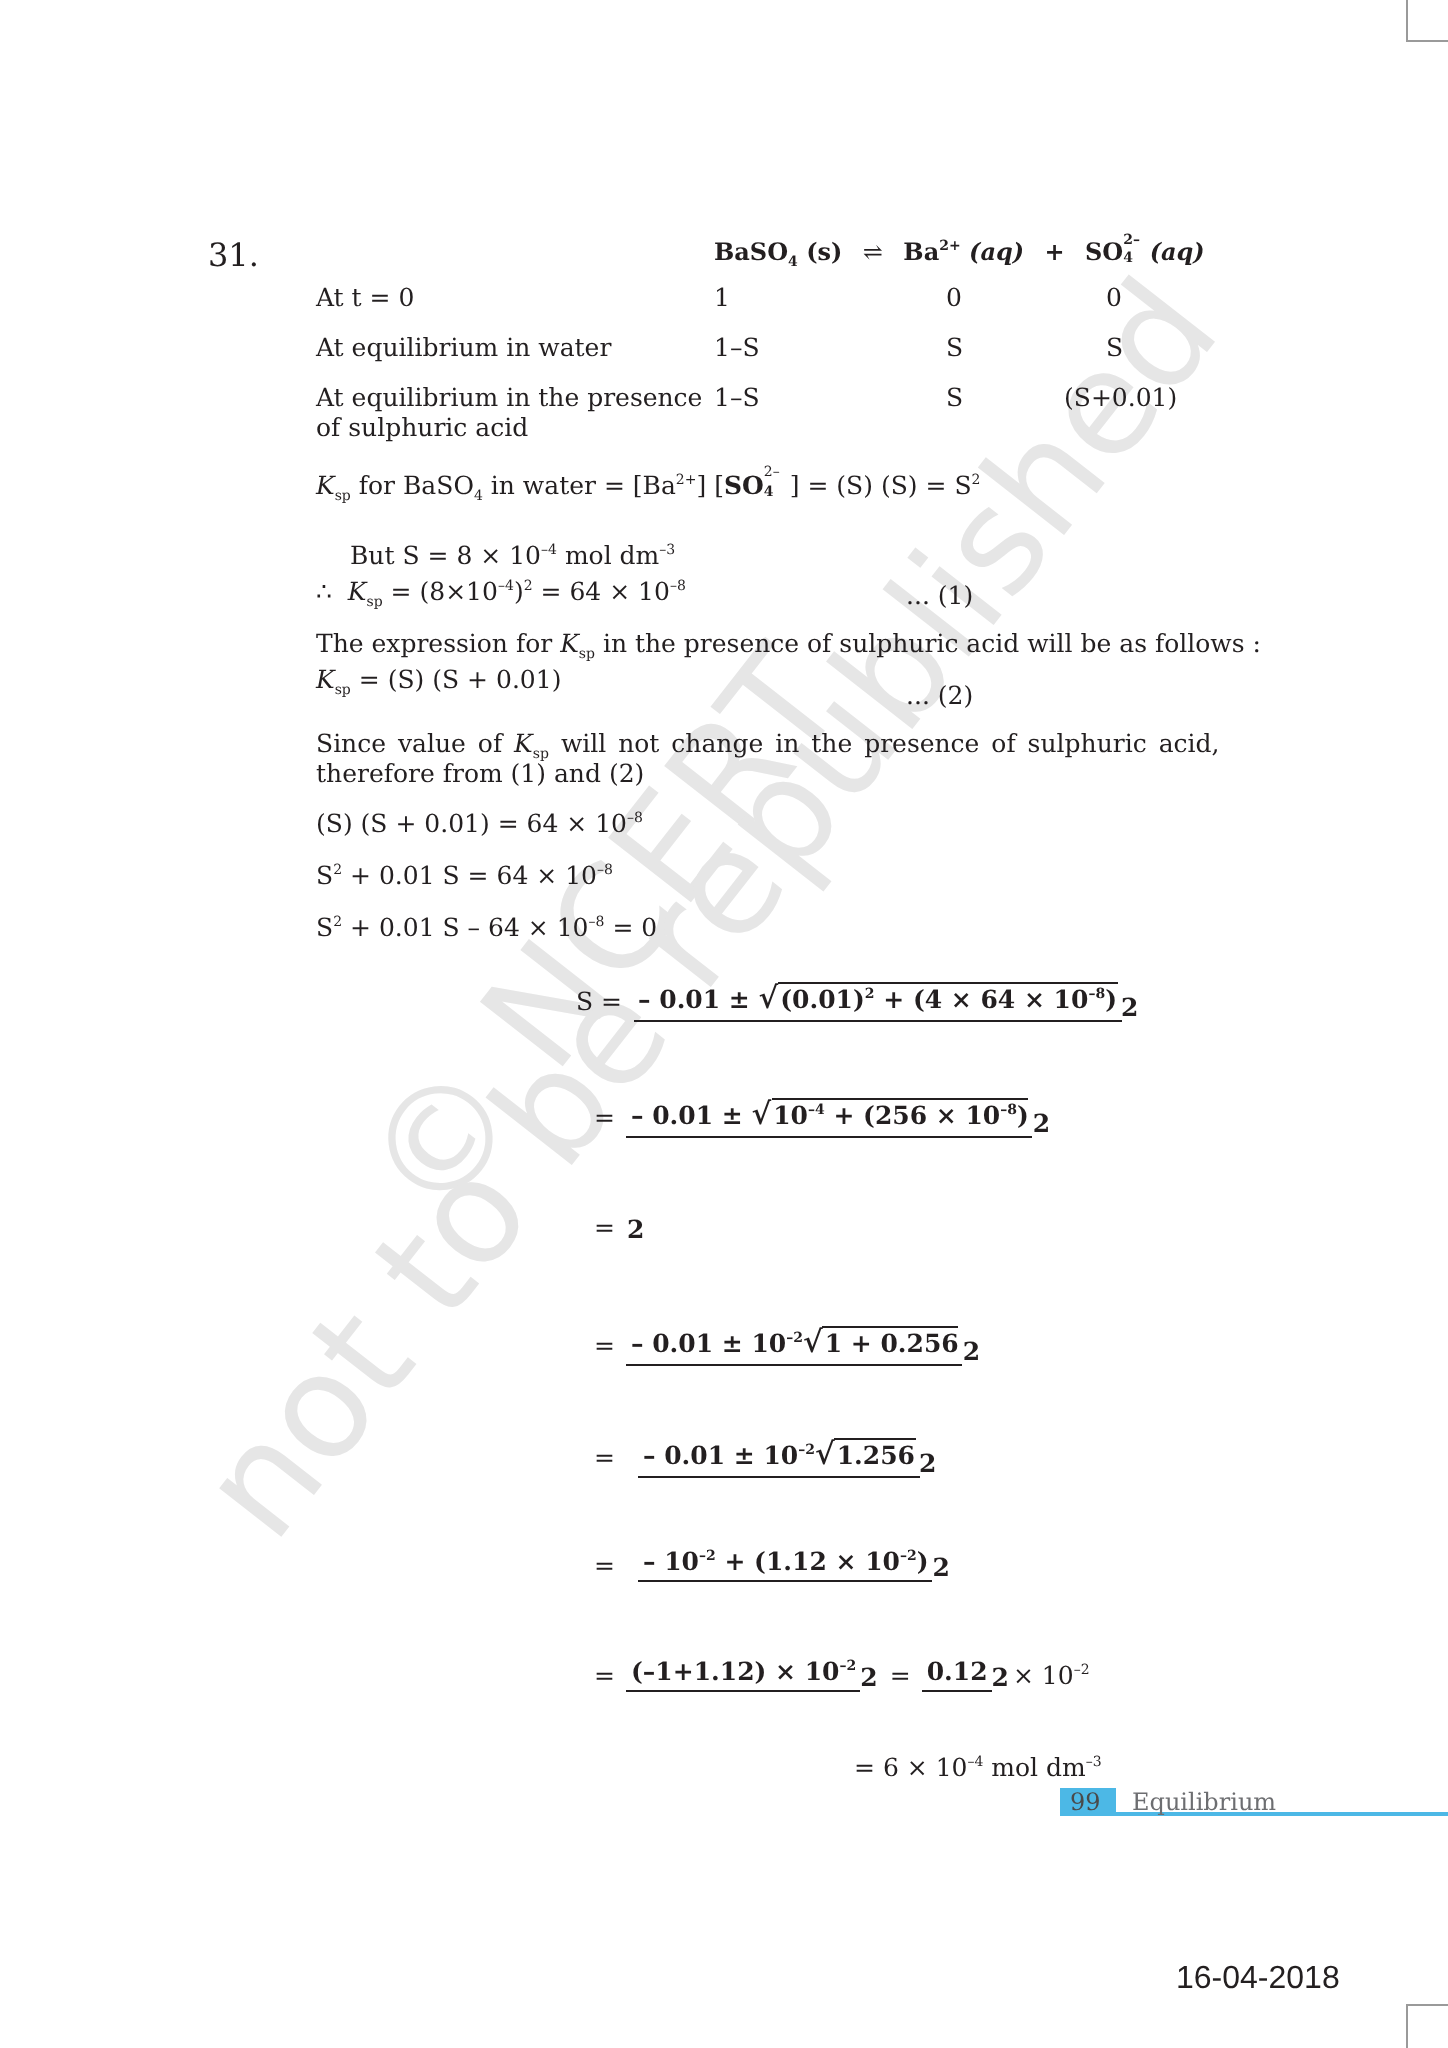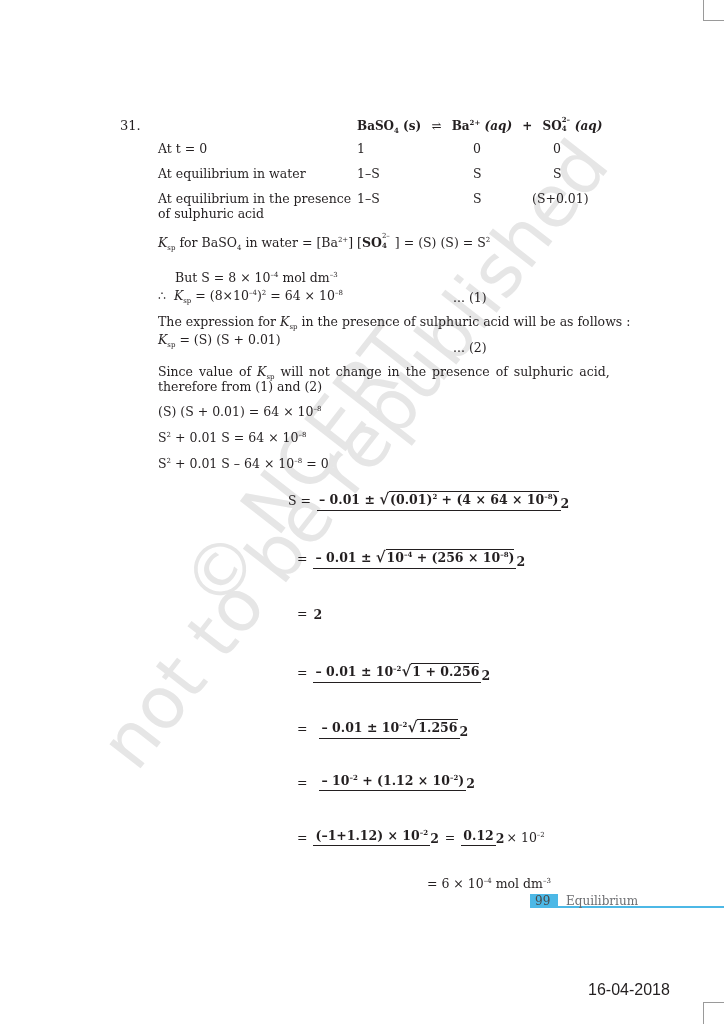--- a/index.html
+++ b/index.html
@@ -30,21 +30,21 @@
     .footer-num { position: absolute; left: 530px; top: 894px; width: 28px; height: 13px; background: #4cb8e6; }
   </style>
 </head>
 <body>
 
 <div class="wm" style="left:232px; top:540px; font-size:72px; transform: rotate(-52deg);">© NCERT</div>
 <div class="wm" style="left:150px; top:700px; font-size:72px; transform: rotate(-52deg);">not to be republished</div>
 
 <div class="crop-tr"></div>
 
-<div class="abs" style="left:120px; top:118px; font-size:13px;">31.</div>
+<div class="abs" style="left:104px; top:118px; font-size:16px;">31.</div>
 
 <div class="abs b" style="left:357px; top:118px; font-size:12px;">
   <span>BaSO</span><span class="sub">4</span>
   <span>(s)</span>
   <span style="margin:0 6px; font-weight:normal;">⇌</span>
   <span>Ba</span><span class="sup">2+</span>
   <span class="it">(aq)</span>
   <span style="margin:0 6px;">+</span>
   <span>SO</span><span class="ssub"><span class="t">2–</span><span class="b">4</span></span>
   <span class="it">(aq)</span>

